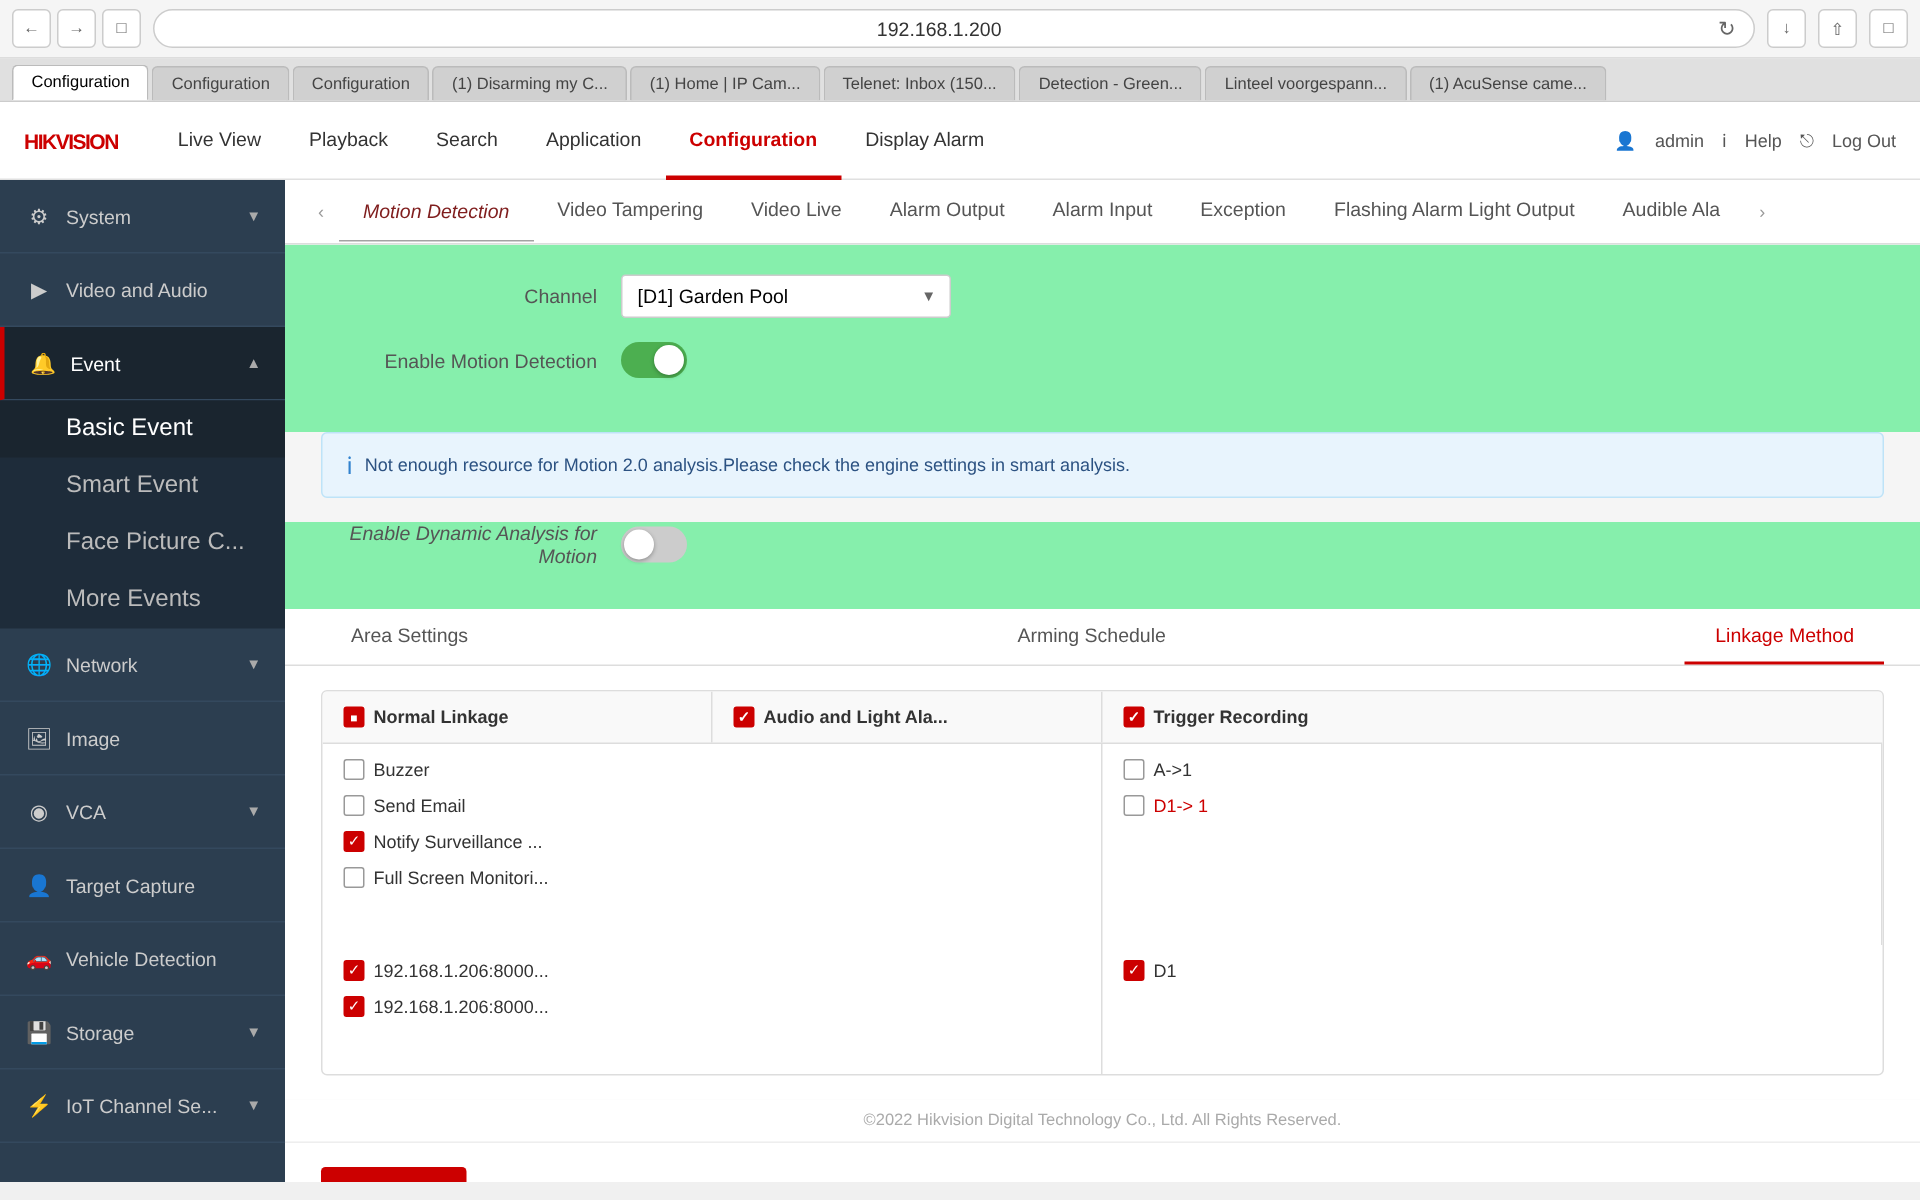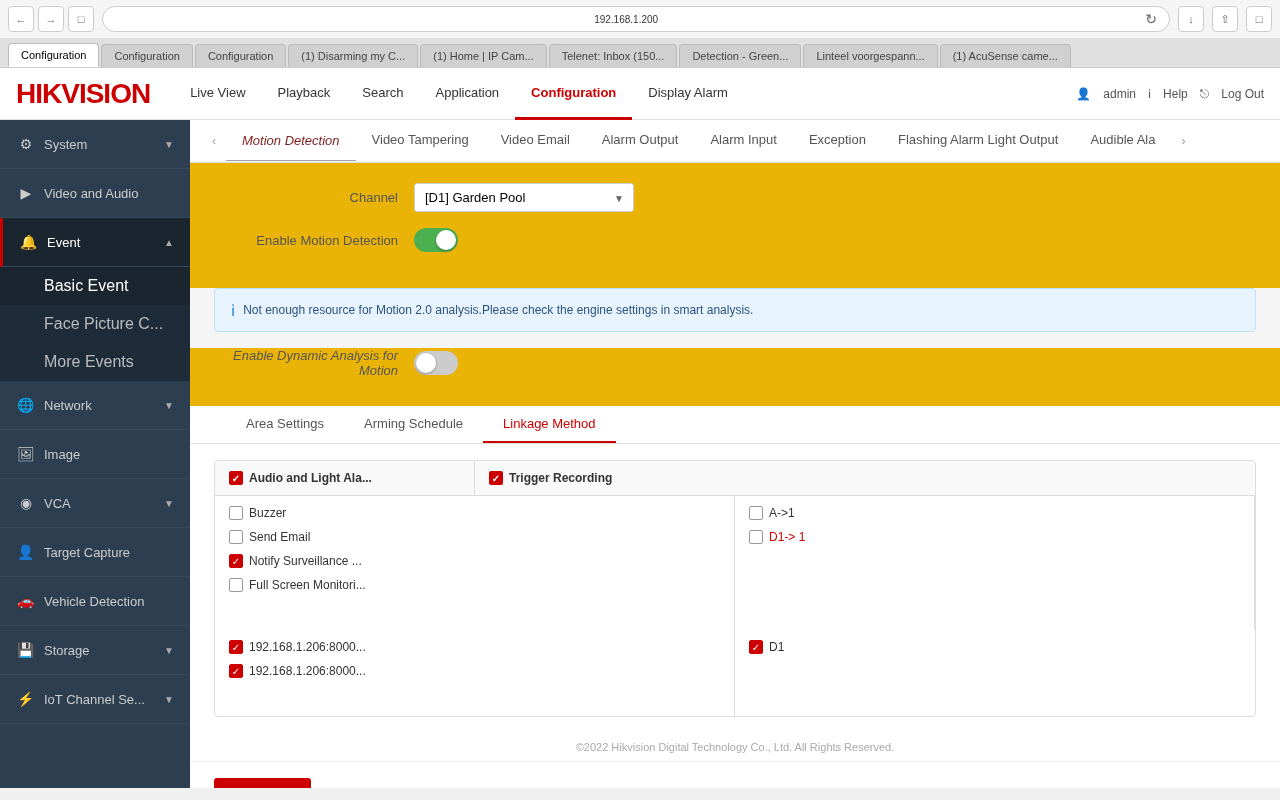--- a/index.html
+++ b/index.html
@@ -7,30 +7,30 @@
 
     
     .browser-chrome { background: #e8e8e8; border-bottom: 1px solid #ccc; }
     .browser-toolbar { display: flex; align-items: center; padding: 6px 8px; gap: 8px; background: #f5f5f5; border-bottom: 1px solid #ddd; }
     .browser-nav-btns { display: flex; gap: 4px; }
     .nav-btn { width: 26px; height: 26px; border: 1px solid #ccc; border-radius: 4px; background: #fff; cursor: pointer; display: flex; align-items: center; justify-content: center; font-size: 11px; color: #666; }
     .browser-tabs { display: flex; align-items: flex-end; padding: 4px 8px 0; background: #e0e0e0; overflow: hidden; }
     .browser-tab { padding: 5px 12px; font-size: 11px; background: #d0d0d0; border: 1px solid #bbb; border-bottom: none; border-radius: 4px 4px 0 0; margin-right: 2px; white-space: nowrap; max-width: 140px; overflow: hidden; text-overflow: ellipsis; cursor: pointer; color: #444; }
     .browser-tab.active { background: #fff; color: #000; border-bottom: 1px solid #fff; }
     .address-bar { flex: 1; height: 26px; border: 1px solid #ccc; border-radius: 13px; padding: 0 12px; font-size: 12px; background: #fff; text-align: center; display: flex; align-items: center; justify-content: center; gap: 8px; }
-    .address-text { flex: 1; text-align: center; font-size: 10px; color: #333; }
+    .address-text { flex: 1; text-align: center; font-size: 13px; color: #333; }
     .refresh-btn { color: #666; cursor: pointer; font-size: 14px; }
 
     
     .app { display: flex; flex-direction: column; height: calc(800px - 80px); }
 
     
     .top-nav { background: #fff; border-bottom: 1px solid #e0e0e0; display: flex; align-items: center; padding: 0 16px; height: 52px; }
     .logo { margin-right: 24px; }
-    .logo-text { color: #cc0000; font-size: 28px; font-weight: bold; letter-spacing: -1px; }
+    .logo-text { color: #cc0000; font-size: 14px; font-weight: bold; letter-spacing: -1px; }
     .nav-menu { display: flex; align-items: center; gap: 0; flex: 1; }
     .nav-item { padding: 0 16px; height: 52px; display: flex; align-items: center; font-size: 13px; color: #333; cursor: pointer; border-bottom: 3px solid transparent; }
     .nav-item.active { color: #cc0000; border-bottom: 3px solid #cc0000; font-weight: bold; }
     .nav-right { display: flex; align-items: center; gap: 12px; font-size: 12px; color: #555; }
     .nav-right span { cursor: pointer; }
 
     
     .main { display: flex; flex: 1; overflow: hidden; }
 
     
@@ -48,42 +48,42 @@
     
     .content { flex: 1; background: #f5f5f5; overflow-y: auto; }
 
     
     .tab-bar { background: #fff; border-bottom: 1px solid #ddd; display: flex; align-items: center; padding: 0 12px; position: relative; }
     .tab-nav-btn { width: 24px; height: 40px; display: flex; align-items: center; justify-content: center; cursor: pointer; color: #999; font-size: 12px; }
     .tab-item { padding: 12px 16px; font-size: 13px; color: #555; cursor: pointer; border-bottom: 3px solid transparent; white-space: nowrap; }
     .tab-item.active { color: #7f1d1d; border-bottom: 1px solid #a3a3a3; font-style: italic; }
 
     
-    .form-area { padding: 20px 24px; background: #eab308; margin: 0; }
+    .form-area { padding: 20px 24px; background: #86efac; margin: 0; }
     .form-row { display: flex; align-items: center; margin-bottom: 16px; }
     .form-label { width: 200px; text-align: right; padding-right: 16px; color: #555; font-size: 13px; }
     .form-control { flex: 1; max-width: 240px; }
     .select-box { width: 220px; padding: 6px 30px 6px 10px; border: 1px solid #ccc; border-radius: 3px; font-size: 13px; background: #fff; appearance: none; cursor: pointer; }
     .select-wrapper { position: relative; display: inline-block; }
     .select-wrapper::after { content: '▼'; position: absolute; right: 10px; top: 50%; transform: translateY(-50%); font-size: 10px; color: #666; pointer-events: none; }
 
     
     .toggle { width: 44px; height: 24px; border-radius: 12px; position: relative; cursor: pointer; }
     .toggle.on { background: #4CAF50; }
     .toggle.off { background: #ccc; }
     .toggle::after { content: ''; position: absolute; width: 20px; height: 20px; background: #fff; border-radius: 50%; top: 2px; transition: left 0.2s; box-shadow: 0 1px 3px rgba(0,0,0,0.3); }
     .toggle.on::after { left: 22px; }
     .toggle.off::after { left: 2px; }
 
     
     .info-banner { background: #e8f4fd; border: 1px solid #bee3f8; padding: 10px 16px; margin: 0 24px 16px; border-radius: 4px; display: flex; align-items: center; gap: 8px; font-size: 12px; color: #2c5282; }
     .info-icon { color: #3182ce; font-size: 16px; flex-shrink: 0; }
 
     
-    .sub-tabs { display: flex; border-bottom: 1px solid #ddd; padding: 0 36px; background: #fff; }
+    .sub-tabs { display: flex; border-bottom: 1px solid #ddd; padding: 0 24px; background: #fff; justify-content: space-between; }
     .sub-tab { padding: 10px 20px; font-size: 13px; color: #555; cursor: pointer; border-bottom: 2px solid transparent; }
     .sub-tab.active { color: #cc0000; border-bottom: 2px solid #cc0000; }
 
     
     .linkage-area { padding: 16px 24px; background: #fff; }
     .linkage-table { width: 100%; border: 1px solid #ddd; border-radius: 4px; overflow: hidden; }
     .linkage-header { display: grid; grid-template-columns: 1fr 1fr 1fr 1fr; background: #f9f9f9; border-bottom: 1px solid #ddd; }
     .linkage-col-header { padding: 10px 14px; font-size: 12px; font-weight: bold; color: #333; border-right: 1px solid #ddd; display: flex; align-items: center; gap: 6px; }
     .linkage-col-header:last-child { border-right: none; }
     .linkage-body { display: grid; grid-template-columns: 1fr 1fr; min-height: 220px; }
@@ -172,20 +172,21 @@
         <span class="sidebar-icon">▶</span>
         <span class="sidebar-label">Video and Audio</span>
       </div>
       <div class="sidebar-item active expanded">
         <span class="sidebar-icon">🔔</span>
         <span class="sidebar-label">Event</span>
         <span class="sidebar-arrow">▲</span>
       </div>
       <div class="sidebar-sub">
         <div class="sidebar-sub-item active">Basic Event</div>
+        <div class="sidebar-sub-item">Smart Event</div>
         <div class="sidebar-sub-item">Face Picture C...</div>
         <div class="sidebar-sub-item">More Events</div>
       </div>
       <div class="sidebar-item">
         <span class="sidebar-icon">🌐</span>
         <span class="sidebar-label">Network</span>
         <span class="sidebar-arrow">▼</span>
       </div>
       <div class="sidebar-item">
         <span class="sidebar-icon">🖼</span>
@@ -215,21 +216,21 @@
         <span class="sidebar-arrow">▼</span>
       </div>
     </div>
 
     <div class="content">
 
       <div class="tab-bar">
         <div class="tab-nav-btn">‹</div>
         <div class="tab-item active">Motion Detection</div>
         <div class="tab-item">Video Tampering</div>
-        <div class="tab-item">Video Email</div>
+        <div class="tab-item">Video Live</div>
         <div class="tab-item">Alarm Output</div>
         <div class="tab-item">Alarm Input</div>
         <div class="tab-item">Exception</div>
         <div class="tab-item">Flashing Alarm Light Output</div>
         <div class="tab-item">Audible Ala</div>
         <div class="tab-nav-btn">›</div>
       </div>
 
       <div class="form-area">
         <div class="form-row">
@@ -264,20 +265,24 @@
         <div class="sub-tab">Area Settings</div>
         <div class="sub-tab">Arming Schedule</div>
         <div class="sub-tab active">Linkage Method</div>
       </div>
 
       <div class="linkage-area">
         <div class="linkage-table">
 
           <div class="linkage-header">
             <div class="linkage-col-header">
+              <div class="cb partial"></div>
+              <span>Normal Linkage</span>
+            </div>
+            <div class="linkage-col-header">
               <div class="cb checked"></div>
               <span>Audio and Light Ala...</span>
             </div>
             <div class="linkage-col-header">
               <div class="cb checked"></div>
               <span>Trigger Recording</span>
             </div>
           </div>
 
           <div class="linkage-body">

